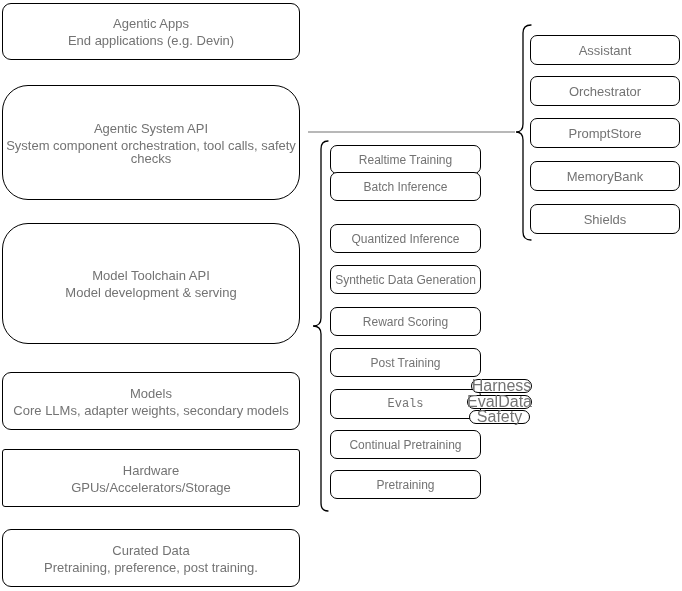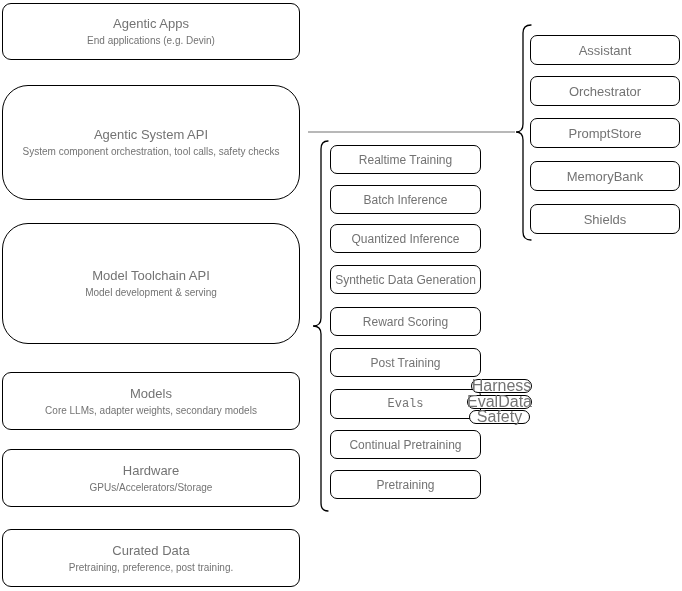--- a/index.html
+++ b/index.html
@@ -17,21 +17,21 @@
     background:#fff;
     box-sizing:border-box;
     display:flex;
     flex-direction:column;
     align-items:center;
     justify-content:center;
     text-align:center;
   }
   .lbox{left:2px;width:298px;}
   .lbox .box-title{font-size:13px;line-height:16px;}
-  .lbox .box-sub{font-size:10px;line-height:13px;margin-top:2px;}
+  .lbox .box-sub{font-size:13px;line-height:13px;margin-top:2px;}
   .mbox{left:330px;width:151px;height:29px;border-radius:7px;font-size:12px;}
   .rbox{left:530px;width:150px;height:30px;border-radius:7px;font-size:13px;}
   .pill{
     position:absolute;
     border:1.2px solid #000;
     background:#fff;
     box-sizing:border-box;
     border-radius:999px;
     display:flex;align-items:center;justify-content:center;
     font-size:16px;
@@ -67,32 +67,32 @@
   <div class="box lbox" style="top:223px;height:121px;border-radius:26px;">
     <div class="box-title">Model Toolchain API</div>
     <div class="box-sub">Model development &amp; serving</div>
   </div>
 
   <div class="box lbox" style="top:372px;height:58px;border-radius:9px;">
     <div class="box-title">Models</div>
     <div class="box-sub">Core LLMs, adapter weights, secondary models</div>
   </div>
 
-  <div class="box lbox" style="top:449px;height:58px;border-radius:9px;">
+  <div class="box lbox" style="top:449px;height:58px;border-radius:3px;">
     <div class="box-title">Hardware</div>
     <div class="box-sub">GPUs/Accelerators/Storage</div>
   </div>
 
   <div class="box lbox" style="top:529px;height:58px;border-radius:9px;">
     <div class="box-title">Curated Data</div>
     <div class="box-sub">Pretraining, preference, post training.</div>
   </div>
 
   <div class="box mbox" style="top:145px;">Realtime Training</div>
-  <div class="box mbox" style="top:185px;">Batch Inference</div>
+  <div class="box mbox" style="top:172px;">Batch Inference</div>
   <div class="box mbox" style="top:224px;">Quantized Inference</div>
   <div class="box mbox" style="top:265px;">Synthetic Data Generation</div>
   <div class="box mbox" style="top:307px;">Reward Scoring</div>
   <div class="box mbox" style="top:348px;">Post Training</div>
   <div class="box mbox" style="top:389px;height:30px;font-family:Liberation Mono, monospace;">Evals</div>
   <div class="box mbox" style="top:430px;">Continual Pretraining</div>
   <div class="box mbox" style="top:470px;">Pretraining</div>
 
   <div class="pill" style="left:471px;top:379px;width:61px;height:14px;">Harness</div>
   <div class="pill" style="left:467px;top:395px;width:65px;height:14px;">EvalData</div>

